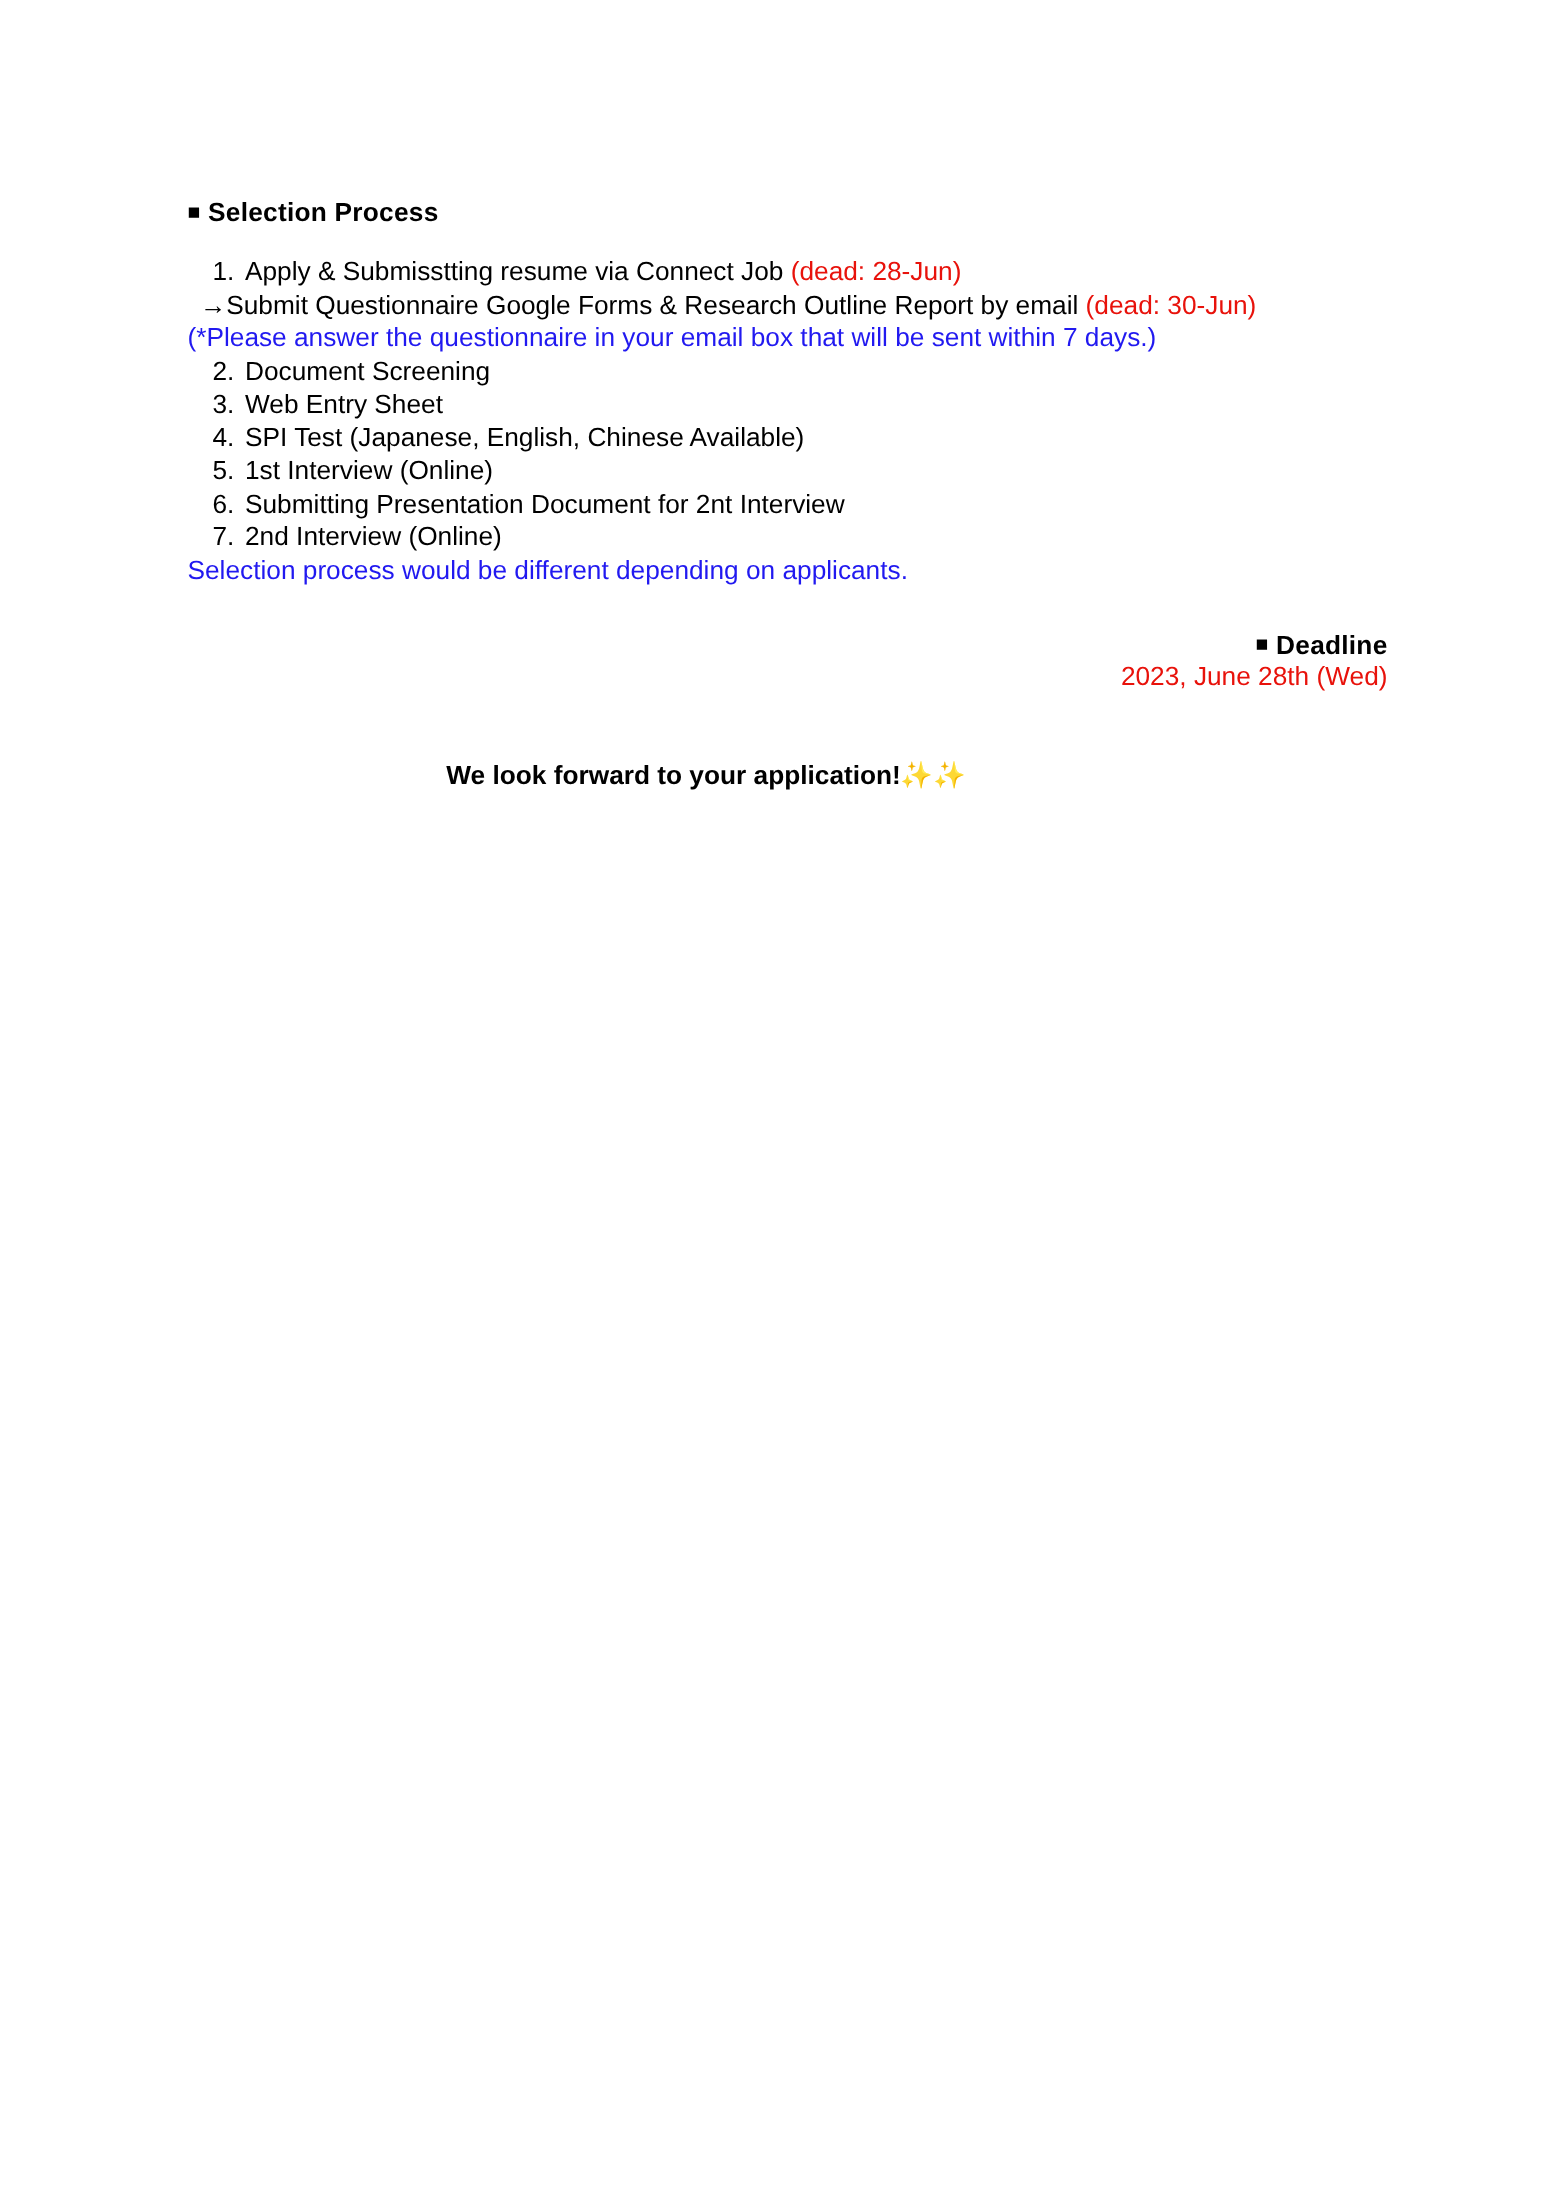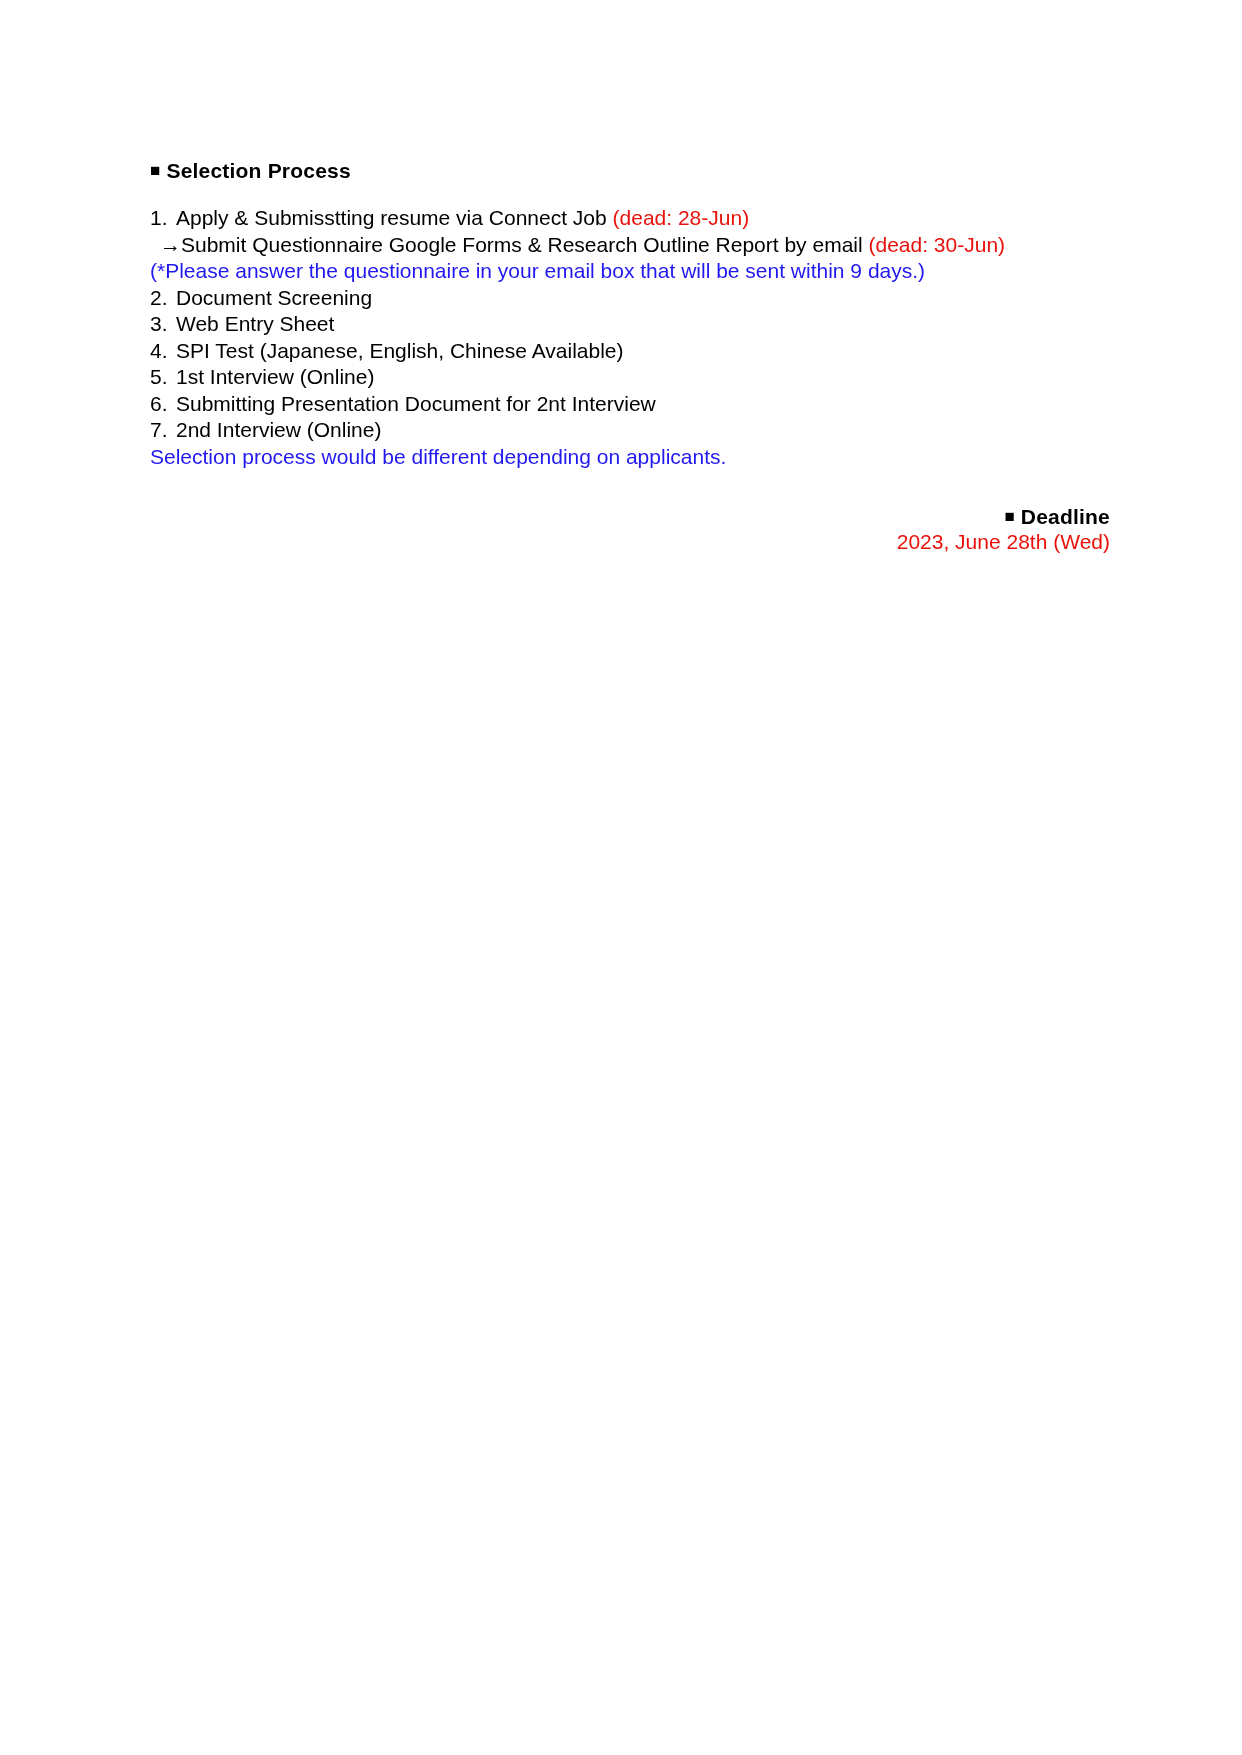--- a/index.html
+++ b/index.html
@@ -44,20 +44,21 @@
   }
   .step-list {
     margin: 0;
     padding: 0;
     list-style: none;
   }
   .step {
     font-size: 21px;
     line-height: 26.5px;
     white-space: nowrap;
+    margin-left: 20px;
   }
   .step .num {
     display: inline-block;
     min-width: 26px;
   }
   .red {
     color: #e8120b;
   }
   .note-blue {
     font-size: 21px;
@@ -109,21 +110,21 @@
     <div class="step-list">
 
       <div class="step">
         <span class="num">1.</span><span>Apply &amp; Submisstting resume via Connect Job</span> <span class="red">(dead: 28-Jun)</span>
       </div>
 
       <div class="sub-arrow">
         <span>→</span><span>Submit Questionnaire Google Forms &amp; Research Outline Report by email</span> <span class="red">(dead: 30-Jun)</span>
       </div>
 
-      <div class="note-blue">(*Please answer the questionnaire in your email box that will be sent within 9 days.)</div>
+      <div class="note-blue">(*Please answer the questionnaire in your email box that will be sent within 7 days.)</div>
 
       <div class="step">
         <span class="num">2.</span><span>Document Screening</span>
       </div>
 
       <div class="step">
         <span class="num">3.</span><span>Web Entry Sheet</span>
       </div>
 
       <div class="step">
@@ -148,15 +149,18 @@
 
     </div>
 
     <div class="deadline-block">
       <div class="section-heading" style="margin-bottom:0;">
         <span class="sq">■</span><span>Deadline</span>
       </div>
       <div class="deadline-date">2023, June 28th (Wed)</div>
     </div>
 
+    <div class="closing-line">
+      <span>We look forward to your application!</span><span class="sparkle">✨✨</span>
+    </div>
 
   </div>
 </div>
 
 </body></html>

